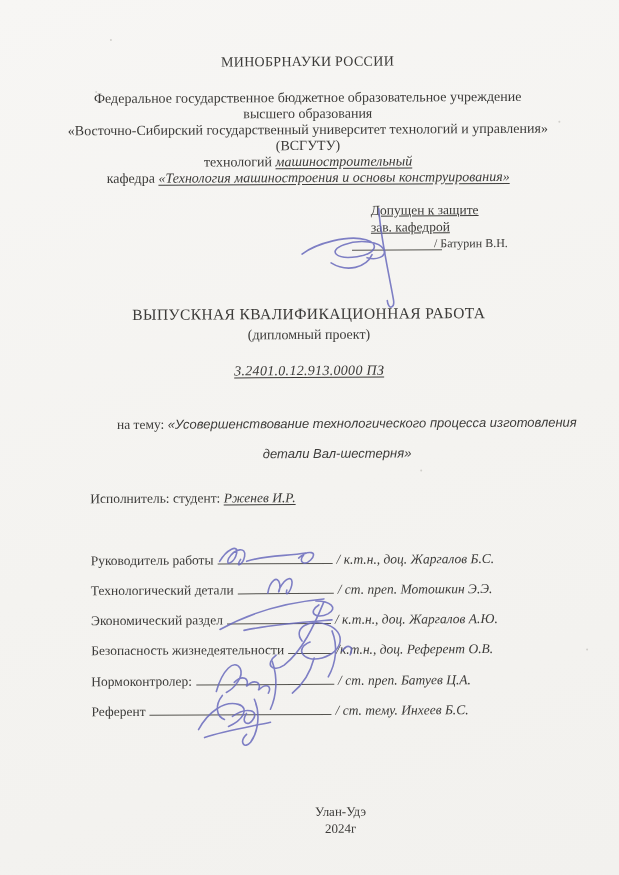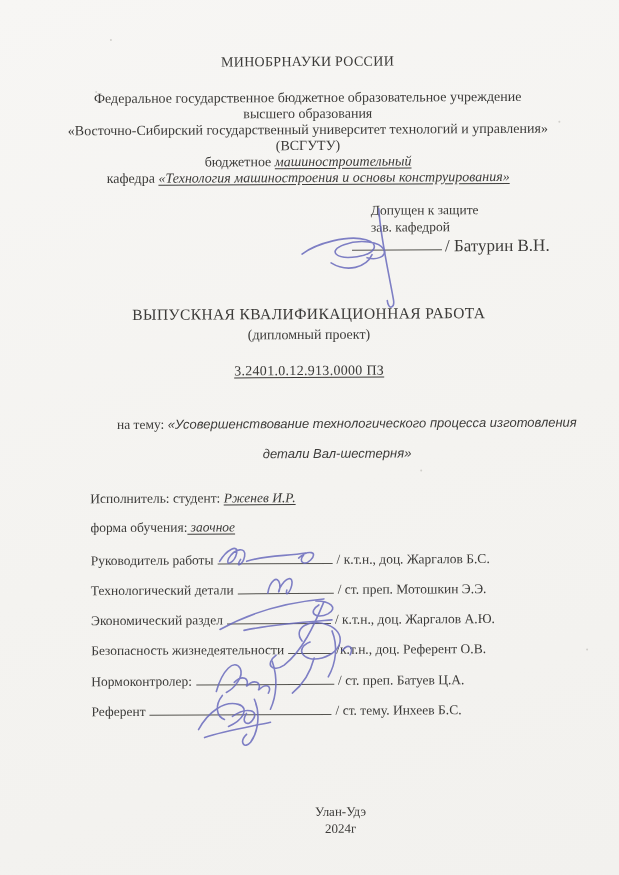--- a/index.html
+++ b/index.html
@@ -8,41 +8,41 @@
         font-family:"Liberation Serif", serif;color:#3c3b39;}
   .tilt{position:absolute;inset:0;transform:rotate(-0.3deg);}
 
   
   .hdr{position:absolute;top:54px;left:0;right:0;text-align:center;
        font-size:14px;line-height:16px;white-space:nowrap;}
   .hdr .ministry{margin-bottom:20px;letter-spacing:.3px;}
   .uit{font-style:italic;text-decoration:underline;text-underline-offset:2px;}
 
   
-  .approval{position:absolute;left:372px;top:202px;font-size:13.5px;line-height:17px;}
+  .approval{position:absolute;left:372px;top:202px;font-size:13.5px;line-height:17px;text-decoration:underline;}
   .approval-line{position:absolute;left:353px;top:237px;width:90px;height:13px;
                  border-bottom:1px solid #55544f;}
-  .approval-name{position:absolute;left:446px;top:237px;font-size:17px;}
+  .approval-name{position:absolute;left:435px;top:237px;font-size:12px;}
 
   
   .wtitle{position:absolute;top:305px;left:0;right:0;text-align:center;
           font-size:15.5px;letter-spacing:.4px;white-space:nowrap;}
   .wsub{position:absolute;top:327px;left:0;right:0;text-align:center;font-size:14px;}
   .wcode{position:absolute;top:363px;left:0;right:0;text-align:center;font-size:14px;}
-  .wcode span{text-decoration:underline;text-underline-offset:2px;letter-spacing:.3px;}
+  .wcode span{font-style:italic;text-decoration:underline;text-underline-offset:2px;letter-spacing:.3px;}
 
   
   .topic1{position:absolute;left:117px;top:416px;font-size:13.5px;white-space:nowrap;}
   .sansit{font-family:"Liberation Sans", sans-serif;font-style:italic;font-size:13px;}
   .topic2{position:absolute;left:55px;right:0;top:444px;text-align:center;}
 
   
   .row{position:absolute;left:90px;font-size:13.5px;white-space:nowrap;}
   .sline{display:inline-block;border-bottom:1px solid #55544f;height:13px;margin:0 4px;}
-  .person{}
+  .person{font-style:italic;}
   .lw115{width:115px}.lw96{width:96px}.lw104{width:104px}
   .lw44{width:44px}.lw138{width:138px}.lw182{width:182px}
   .t-exec{top:490px}.t-form{top:519px}
   .t-r0{top:550px}.t-r1{top:580px}.t-r2{top:610px}
   .t-r3{top:640px}.t-r4{top:671px}.t-r5{top:701px}
 
   
   .footer{position:absolute;top:803px;left:58px;right:0;text-align:center;
           font-size:13px;line-height:17px;}
 
@@ -57,40 +57,39 @@
 
 <div class="page">
   <div class="tilt">
 
     <div class="hdr">
       <div class="ministry">МИНОБРНАУКИ РОССИИ</div>
       <div>Федеральное государственное бюджетное образовательное учреждение</div>
       <div>высшего образования</div>
       <div>«Восточно-Сибирский государственный университет технологий и управления»</div>
       <div>(ВСГУТУ)</div>
-      <div><span>бюджетное</span>&nbsp;<span class="uit">машиностроительный</span></div>
+      <div><span>технологий</span>&nbsp;<span class="uit">машиностроительный</span></div>
       <div><span>кафедра</span>&nbsp;<span class="uit">«Технология машиностроения и основы конструирования»</span></div>
     </div>
 
     <div class="approval">
       <div>Допущен к защите</div>
       <div>зав. кафедрой</div>
     </div>
     <div class="approval-line"></div>
     <div class="approval-name">/ Батурин В.Н.</div>
 
     <div class="wtitle">ВЫПУСКНАЯ КВАЛИФИКАЦИОННАЯ РАБОТА</div>
     <div class="wsub">(дипломный проект)</div>
     <div class="wcode"><span>3.2401.0.12.913.0000 ПЗ</span></div>
 
     <div class="topic1"><span>на тему: </span><span class="sansit">«Усовершенствование технологического процесса изготовления</span></div>
     <div class="topic2"><span class="sansit">детали Вал-шестерня»</span></div>
 
     <div class="row t-exec"><span>Исполнитель: студент: </span><span class="uit">Рженев И.Р.</span></div>
-    <div class="row t-form"><span>форма обучения:</span><span class="uit"> заочное </span></div>
 
     <div class="row t-r0"><span>Руководитель работы</span><span class="sline lw115"></span><span class="person">/ к.т.н., доц. Жаргалов Б.С.</span></div>
     <div class="row t-r1"><span>Технологический детали</span><span class="sline lw96"></span><span class="person">/ ст. преп. Мотошкин Э.Э.</span></div>
     <div class="row t-r2"><span>Экономический раздел</span><span class="sline lw104"></span><span class="person">/ к.т.н., доц. Жаргалов А.Ю.</span></div>
     <div class="row t-r3"><span>Безопасность жизнедеятельности</span><span class="sline lw44"></span><span class="person">/к.т.н., доц. Референт О.В.</span></div>
     <div class="row t-r4"><span>Нормоконтролер:</span><span class="sline lw138"></span><span class="person">/ ст. преп. Батуев Ц.А.</span></div>
     <div class="row t-r5"><span>Референт</span><span class="sline lw182"></span><span class="person">/ ст. тему. Инхеев Б.С.</span></div>
 
     <div class="footer">
       <div>Улан-Удэ</div>

